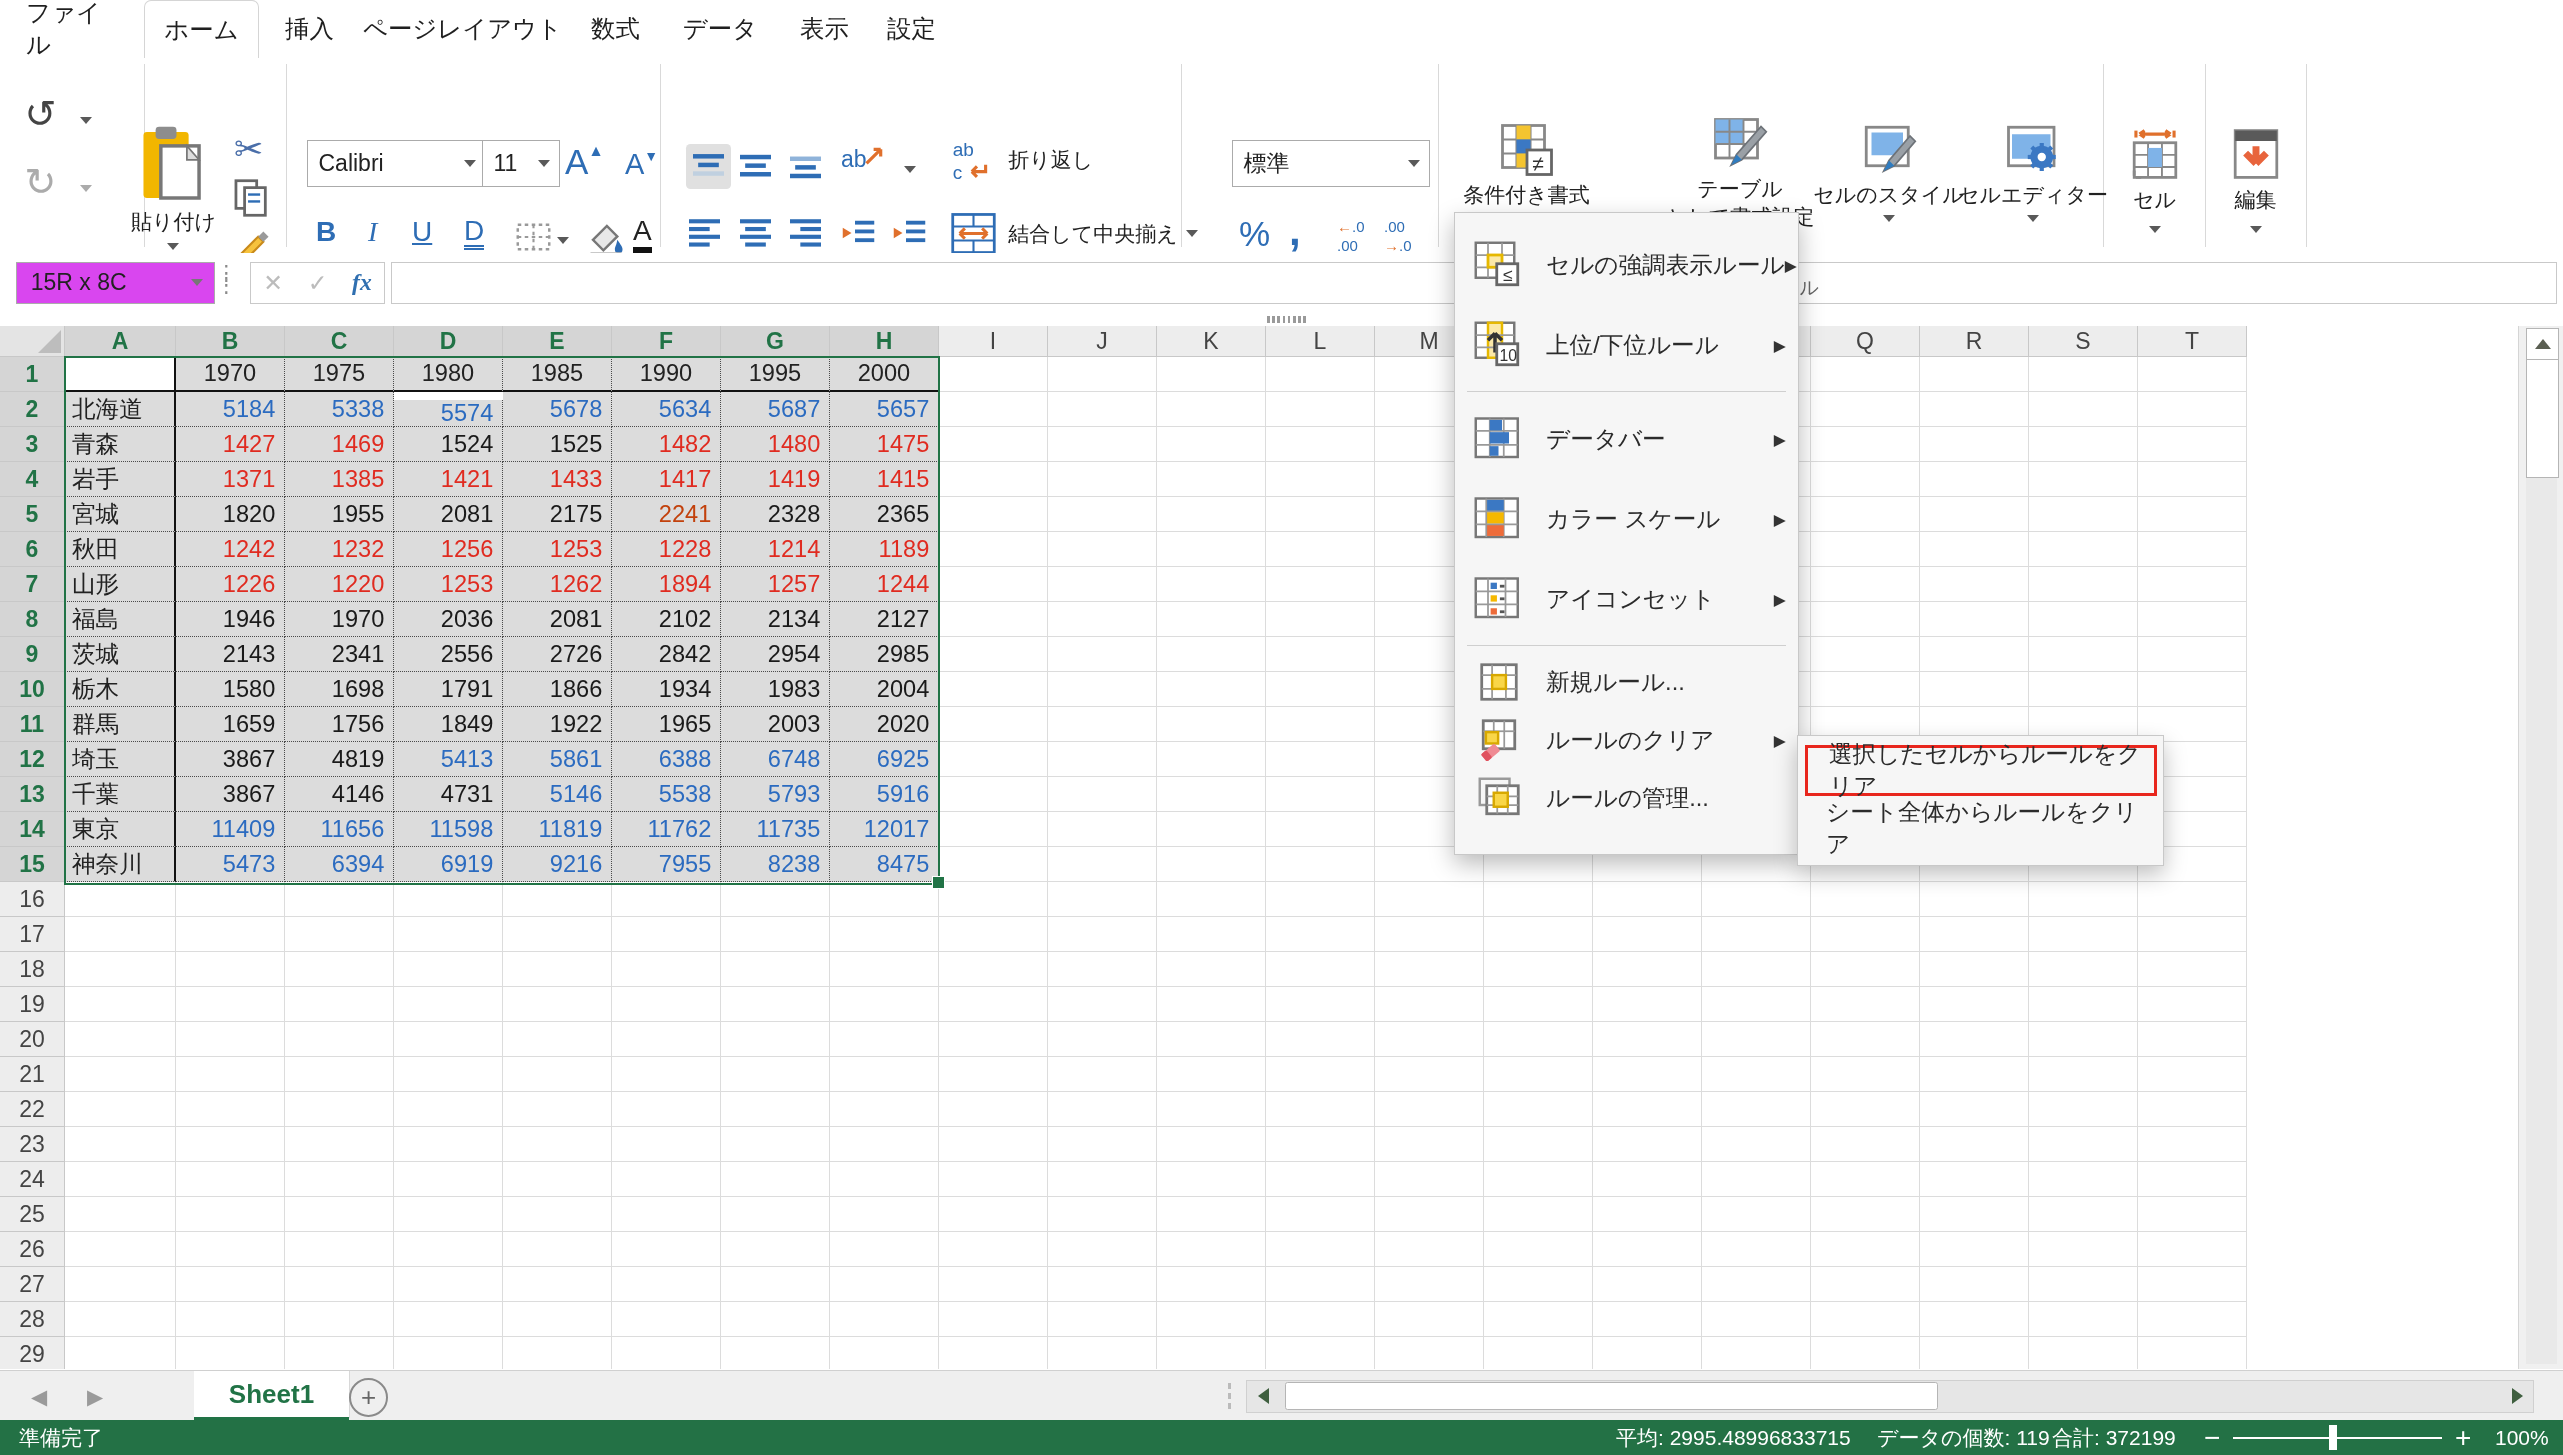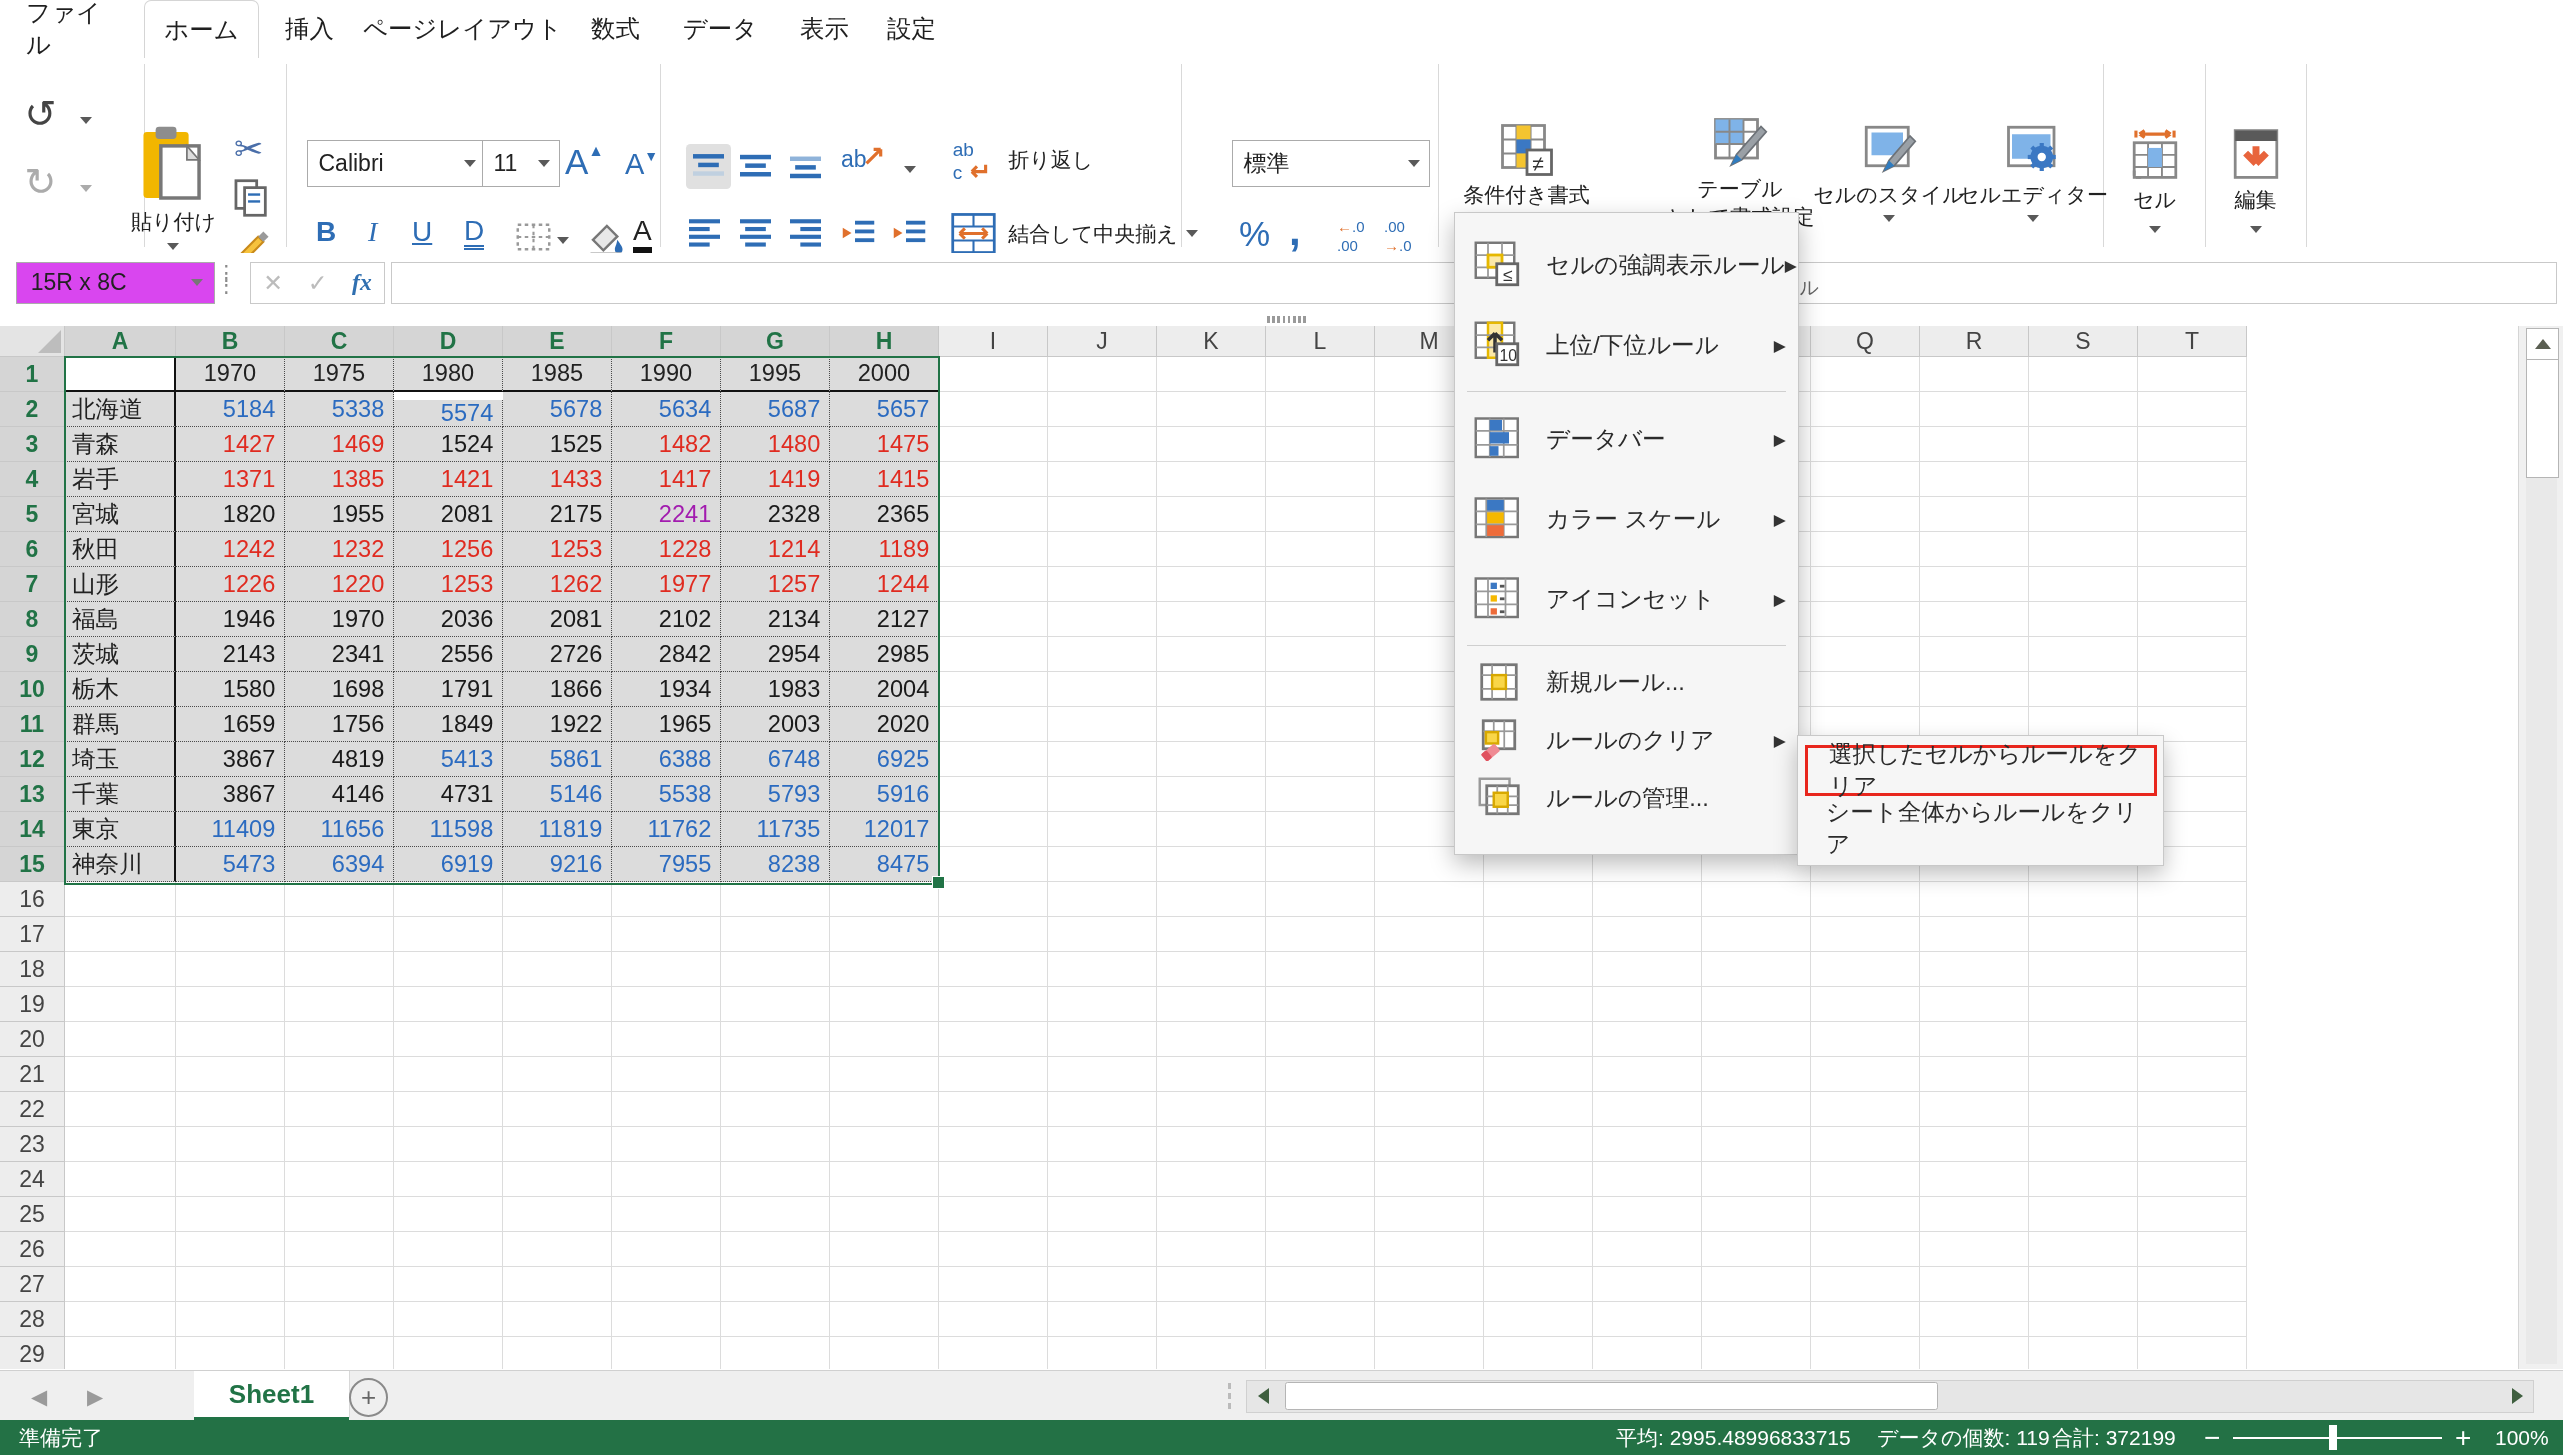--- a/index.html
+++ b/index.html
@@ -568,21 +568,21 @@
         <div class="cell"></div>
         <div class="cell"></div>
         <div class="cell"></div>
         <div class="cell"></div>
         <div class="rh sel">5</div>
         <div class="cell inrange lab thickR">宮城</div>
         <div class="cell inrange num" style="color: rgb(26, 26, 26);">1820</div>
         <div class="cell inrange num" style="color: rgb(26, 26, 26);">1955</div>
         <div class="cell inrange num" style="color: rgb(26, 26, 26);">2081</div>
         <div class="cell inrange num" style="color: rgb(26, 26, 26);">2175</div>
-        <div class="cell inrange num" style="color: #a21caf;">2241</div>
+        <div class="cell inrange num" style="color: #c2410c;">2241</div>
         <div class="cell inrange num" style="color: rgb(26, 26, 26);">2328</div>
         <div class="cell inrange num" style="color: rgb(26, 26, 26);">2365</div>
         <div class="cell"></div>
         <div class="cell"></div>
         <div class="cell"></div>
         <div class="cell"></div>
         <div class="cell"></div>
         <div class="cell"></div>
         <div class="cell"></div>
         <div class="cell"></div>
@@ -610,21 +610,21 @@
         <div class="cell"></div>
         <div class="cell"></div>
         <div class="cell"></div>
         <div class="cell"></div>
         <div class="rh sel">7</div>
         <div class="cell inrange lab thickR">山形</div>
         <div class="cell inrange num" style="color: rgb(224, 43, 32);">1226</div>
         <div class="cell inrange num" style="color: rgb(224, 43, 32);">1220</div>
         <div class="cell inrange num" style="color: rgb(224, 43, 32);">1253</div>
         <div class="cell inrange num" style="color: rgb(224, 43, 32);">1262</div>
-        <div class="cell inrange num" style="color: rgb(224, 43, 32);">1977</div>
+        <div class="cell inrange num" style="color: rgb(224, 43, 32);">1894</div>
         <div class="cell inrange num" style="color: rgb(224, 43, 32);">1257</div>
         <div class="cell inrange num" style="color: rgb(224, 43, 32);">1244</div>
         <div class="cell"></div>
         <div class="cell"></div>
         <div class="cell"></div>
         <div class="cell"></div>
         <div class="cell"></div>
         <div class="cell"></div>
         <div class="cell"></div>
         <div class="cell"></div>

